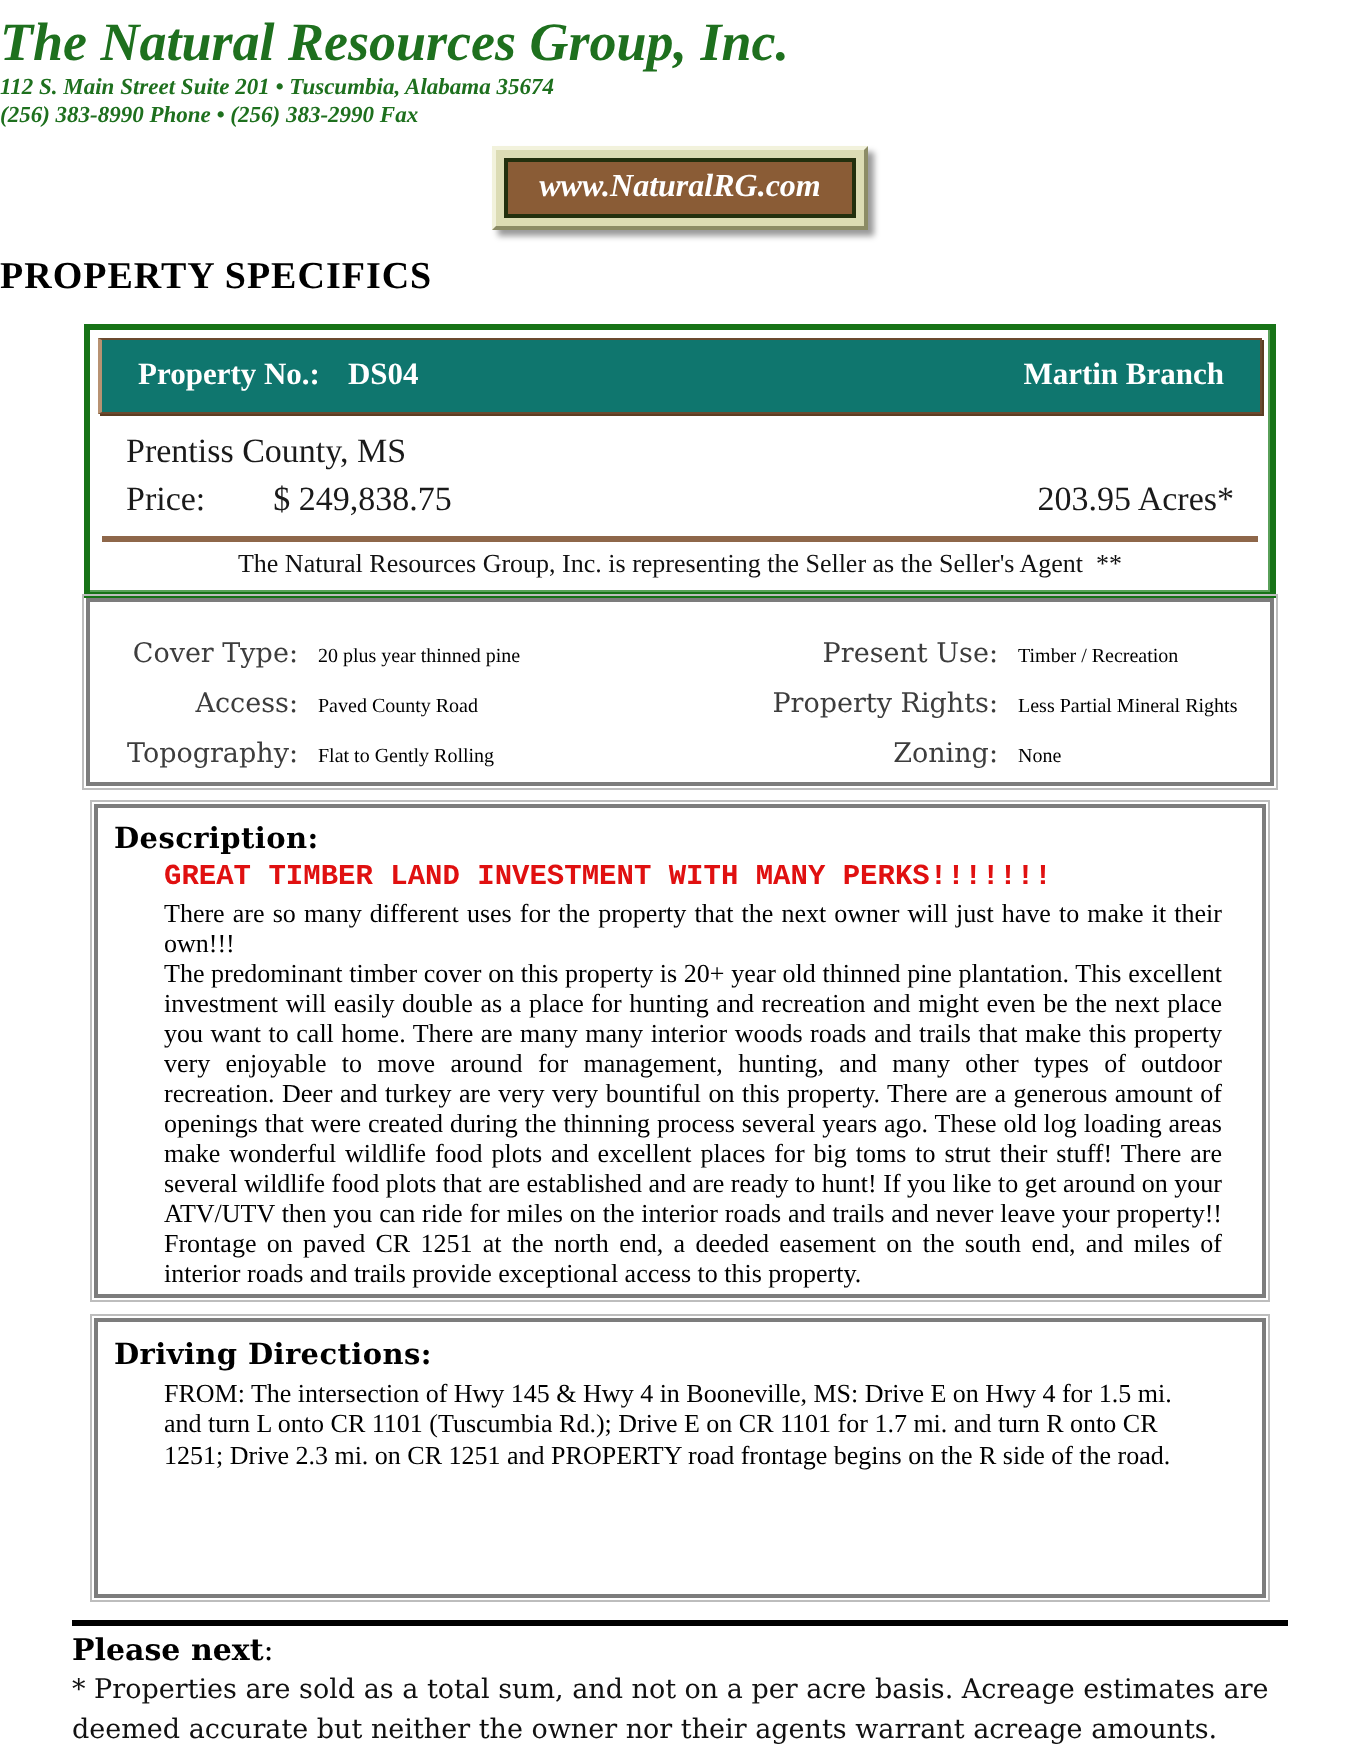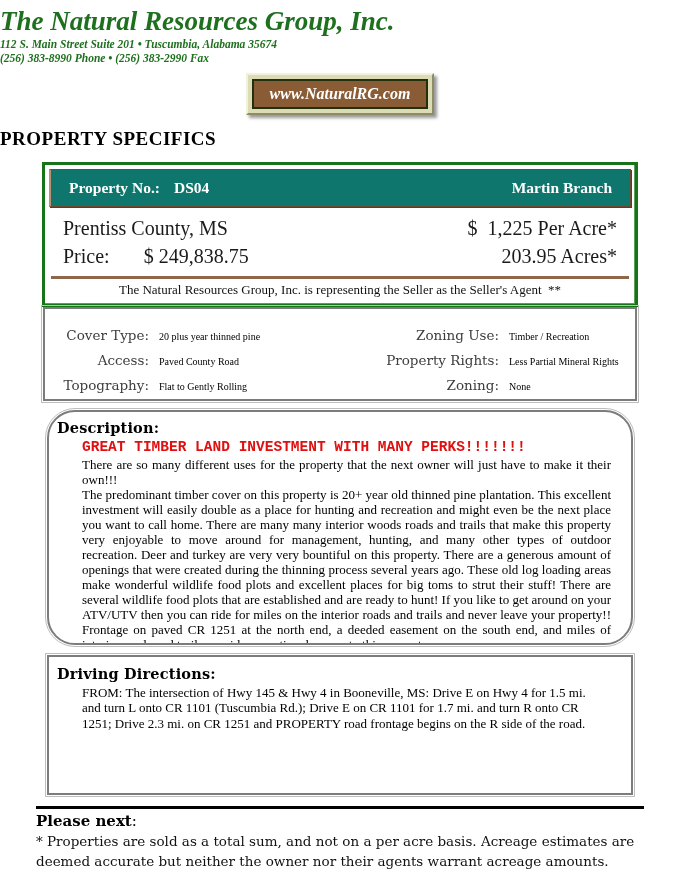--- a/index.html
+++ b/index.html
@@ -42,21 +42,21 @@
     background:#fff;padding:4px;
     box-shadow:inset -1px -1px 0 #5aa05a;
   }
   .prop-bar{
     background:#0f766e;border:1px solid #6b4a2f;
     border-left:2px solid #b89272;box-shadow:1px 1px 0 #5c3d22;
     height:36px;display:flex;align-items:center;justify-content:space-between;
     padding:0 18px;color:#fff;font-weight:bold;font-size:15.5px;
   }
   .prop-bar .pno{display:flex;gap:14px;}
-  .prop-rows{padding:6px 14px 0 14px;font-size:20px;color:#1a1a1a;}
+  .prop-rows{padding:6px 14px 0 14px;font-size:17px;color:#1a1a1a;}
   .prop-row{display:flex;justify-content:space-between;line-height:1.3;margin-top:2px;}
   .price-left{display:flex;}
   .price-left .val{margin-left:34px;}
   .prop-divider{height:3px;background:#8e674a;margin:7px 2px 3px 2px;}
   .agent-note{
     text-align:center;font-size:13px;color:#111;padding-bottom:2px;white-space:pre;
   }
 
   
   .gray-box{
@@ -70,21 +70,21 @@
     display:grid;grid-template-columns:112px 190px 160px auto;
     row-gap:9px;align-items:baseline;
   }
   .d-label{
     text-align:right;color:#3d3d3d;font-size:13.5px;
     font-family:"DejaVu Serif", serif;padding-right:10px;
   }
   .d-value{font-size:10px;color:#000;font-family:"Liberation Serif", serif;}
 
   
-  .desc-box{margin-top:9px;height:226px;padding:5px 0 0 0;overflow:hidden;border-radius:28px;}
+  .desc-box{margin-top:9px;height:226px;padding:5px 0 12px 0;overflow:hidden;}
   .box-heading{
     font-family:"DejaVu Serif", serif;font-weight:bold;font-size:14.5px;
     padding:2px 0 0 8px;letter-spacing:0.2px;
   }
   .red-line{
     color:#e01010;font-weight:bold;font-size:14.5px;
     padding:3px 0 2px 33px;font-family:Liberation Mono, monospace;
   }
   .desc-text{
     font-size:13px;line-height:15px;padding:0 20px 0 33px;text-align:justify;
@@ -126,39 +126,38 @@
     <div class="prop-bar">
       <div class="pno">
         <span>Property No.:</span>
         <span>DS04</span>
       </div>
       <span>Martin Branch</span>
     </div>
     <div class="prop-rows">
       <div class="prop-row">
         <span>Prentiss County, MS</span>
-        <span>$&nbsp;&nbsp;1,225 Per Acre*</span>
       </div>
       <div class="prop-row">
         <span class="price-left">
           <span>Price:</span>
           <span class="val">$ 249,838.75</span>
         </span>
         <span>203.95 Acres*</span>
       </div>
     </div>
     <div class="prop-divider"></div>
     <div class="agent-note">The Natural Resources Group, Inc. is representing the Seller as the Seller's Agent  **</div>
   </section>
 
   <section class="gray-box details-box">
     <div class="details-grid">
       <span class="d-label">Cover Type:</span>
       <span class="d-value">20 plus year thinned pine</span>
-      <span class="d-label">Zoning Use:</span>
+      <span class="d-label">Present Use:</span>
       <span class="d-value">Timber / Recreation</span>
 
       <span class="d-label">Access:</span>
       <span class="d-value">Paved County Road</span>
       <span class="d-label">Property Rights:</span>
       <span class="d-value">Less Partial Mineral Rights</span>
 
       <span class="d-label">Topography:</span>
       <span class="d-value">Flat to Gently Rolling</span>
       <span class="d-label">Zoning:</span>

